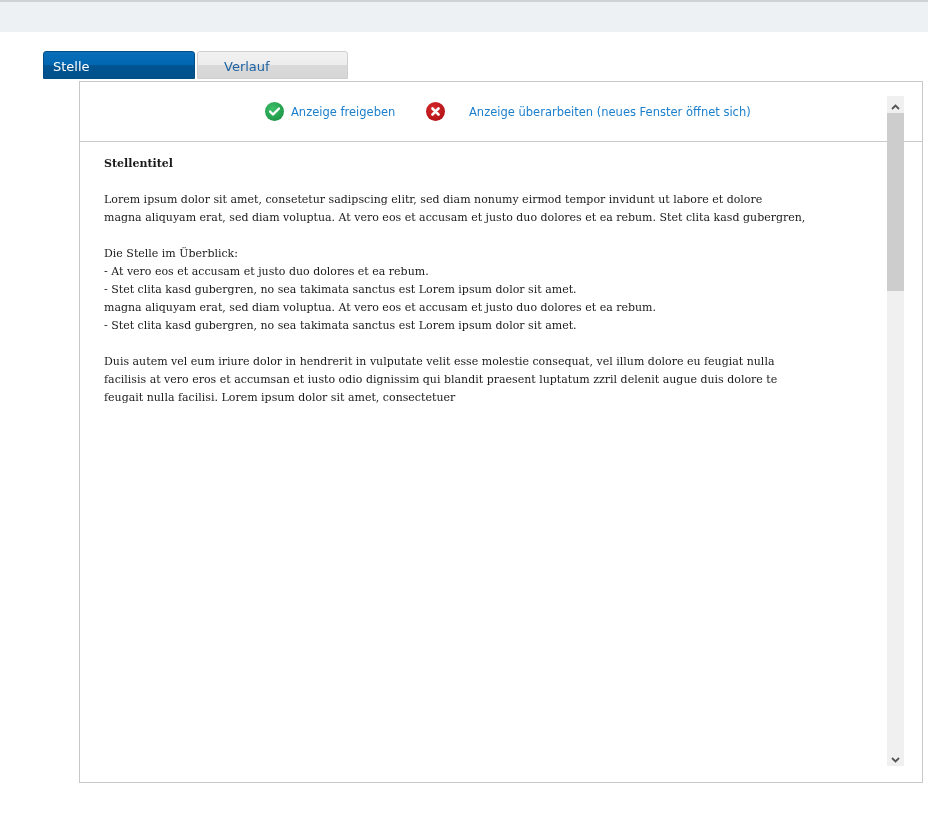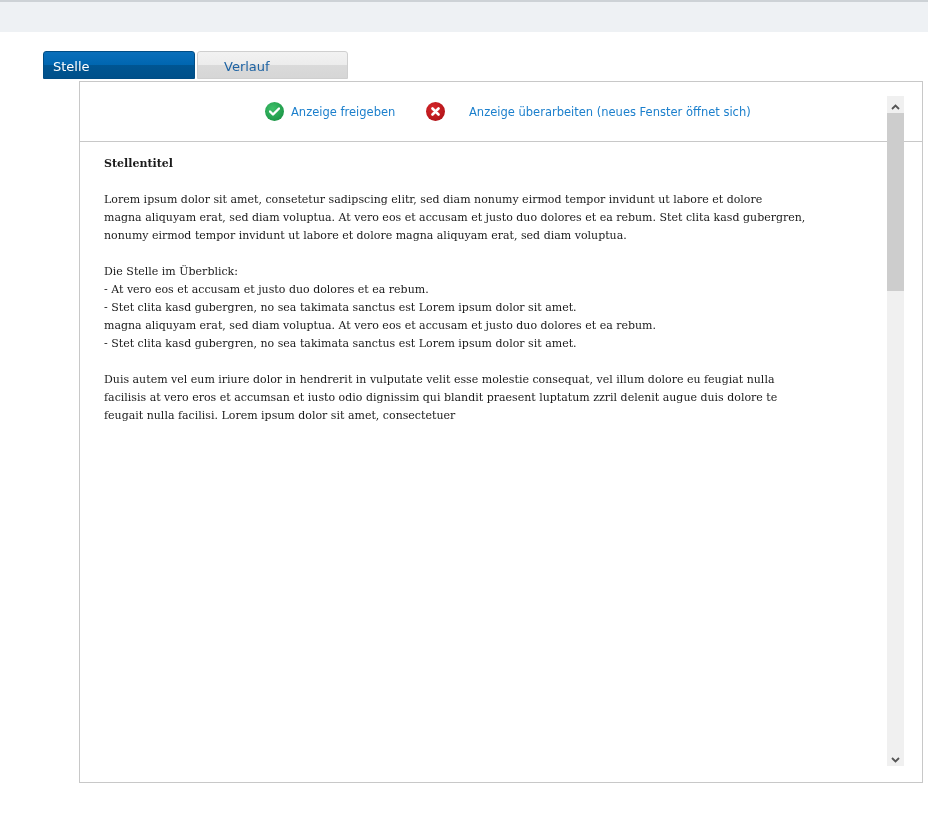--- a/index.html
+++ b/index.html
@@ -175,21 +175,20 @@
       </span>
       <span>Anzeige überarbeiten (neues Fenster öffnet sich)</span>
     </div>
   </div>
 
   <div class="content">
     <div class="title">Stellentitel</div>
     <p>
       <span class="line">Lorem ipsum dolor sit amet, consetetur sadipscing elitr, sed diam nonumy eirmod tempor invidunt ut labore et dolore</span>
       <span class="line">magna aliquyam erat, sed diam voluptua. At vero eos et accusam et justo duo dolores et ea rebum. Stet clita kasd gubergren,</span>
-      <span class="line">nonumy eirmod tempor invidunt ut labore et dolore magna aliquyam erat, sed diam voluptua.</span>
     </p>
     <p>
       <span class="line">Die Stelle im Überblick:</span>
       <span class="line">- At vero eos et accusam et justo duo dolores et ea rebum.</span>
       <span class="line">- Stet clita kasd gubergren, no sea takimata sanctus est Lorem ipsum dolor sit amet.</span>
       <span class="line">magna aliquyam erat, sed diam voluptua. At vero eos et accusam et justo duo dolores et ea rebum.</span>
       <span class="line">- Stet clita kasd gubergren, no sea takimata sanctus est Lorem ipsum dolor sit amet.</span>
     </p>
     <p>
       <span class="line">Duis autem vel eum iriure dolor in hendrerit in vulputate velit esse molestie consequat, vel illum dolore eu feugiat nulla</span>

